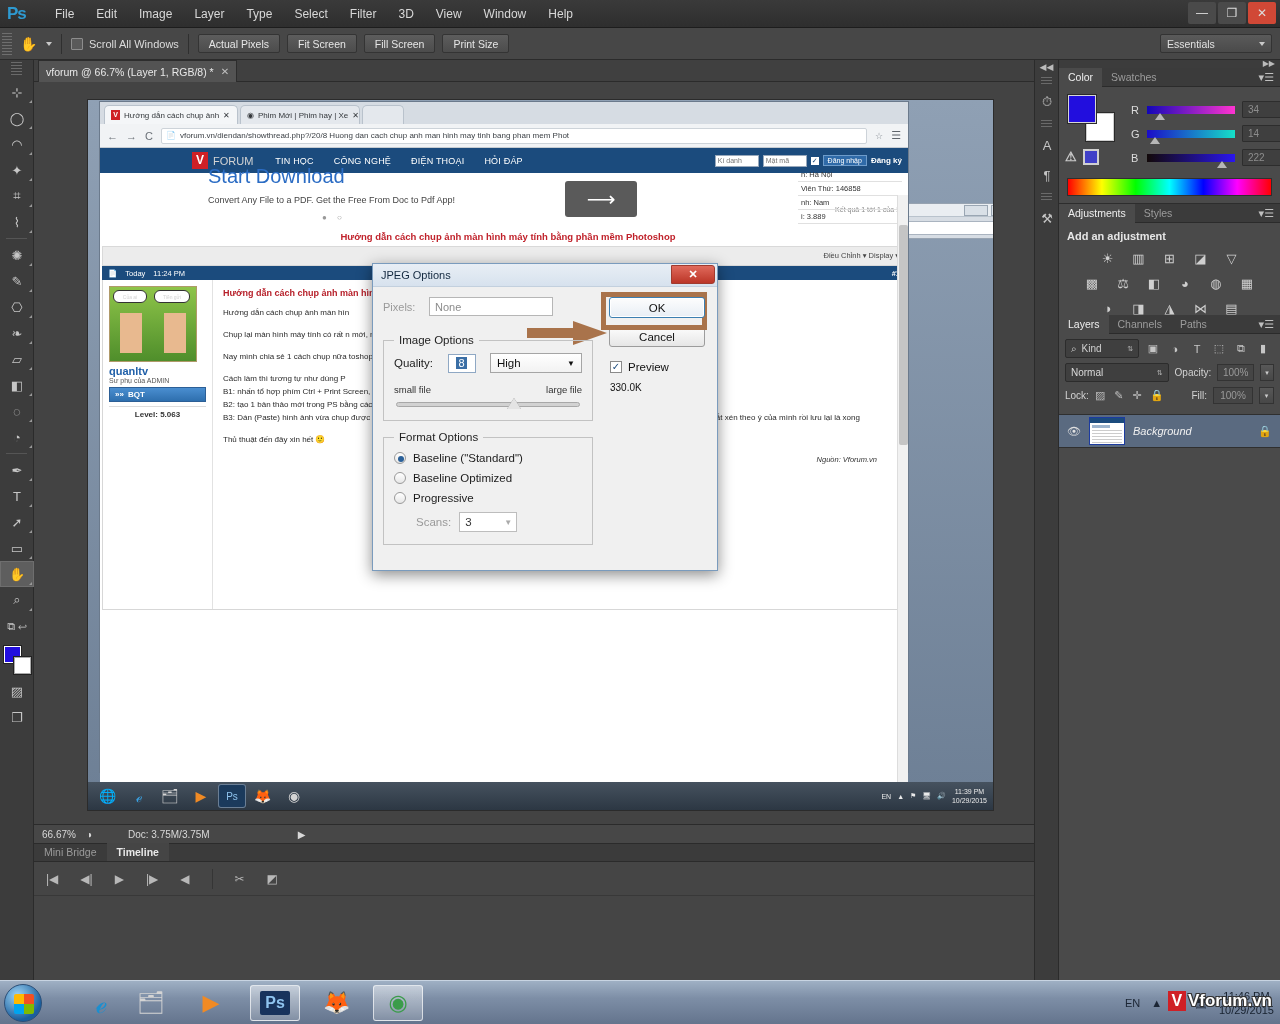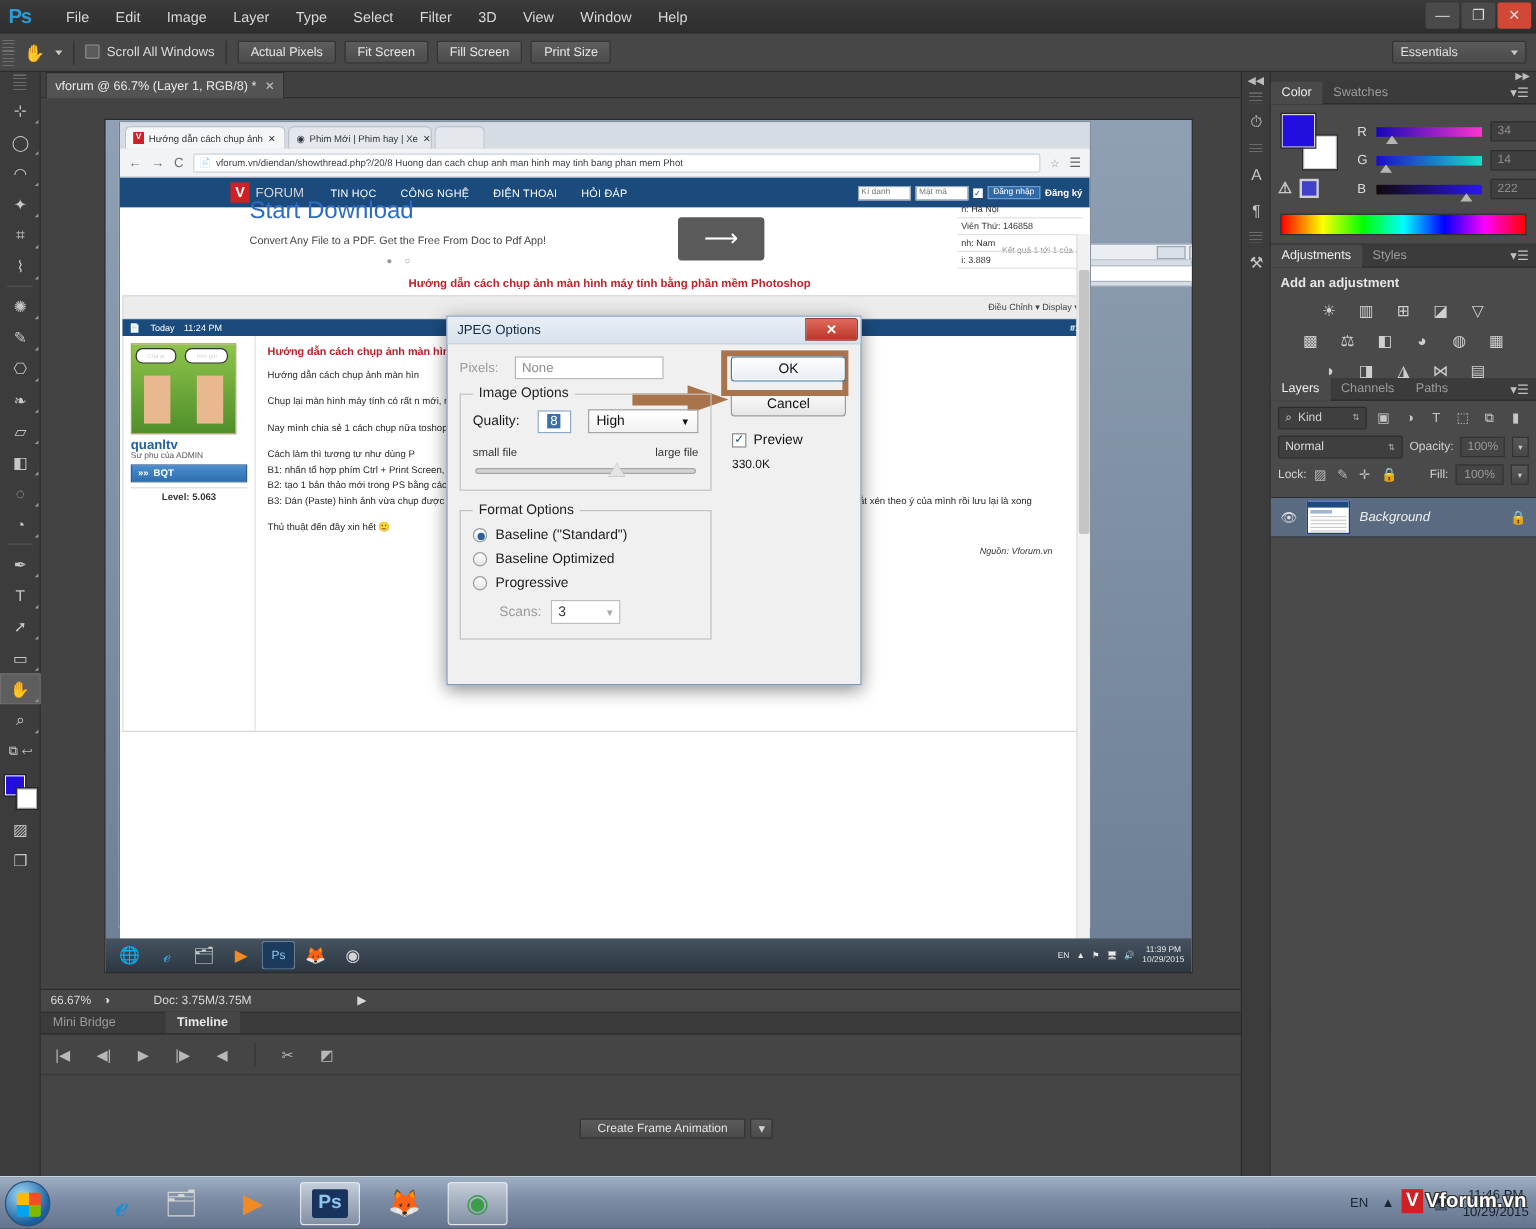--- a/index.html
+++ b/index.html
@@ -153,21 +153,21 @@
   .inner-tray { position:absolute; right:6px; display:flex; align-items:center; gap:6px; color:#eaeaea; font-size:7px; }
   .inner-clock { text-align:center; line-height:9px; }
 
   
   .statusbar { position:absolute; left:34px; bottom:181px; right:222px; height:19px; background:#474747; border-top:1px solid #2b2b2b;
     display:flex; align-items:center; gap:10px; padding:0 8px; font-size:10px; color:#d8d8d8; }
   .statusbar .doc { margin-left:26px; }
 
   
   .tlpanel { position:absolute; left:34px; bottom:0; right:222px; height:181px; background:#454545; border-top:1px solid #2b2b2b; }
-  .tltabs { height:18px; background:#3b3b3b; display:flex; align-items:flex-end; border-bottom:1px solid #2b2b2b;gap:31px; }
+  .tltabs { height:18px; background:#3b3b3b; display:flex; align-items:flex-end; border-bottom:1px solid #2b2b2b; }
   .tltab { height:18px; padding:0 10px; font-size:10.5px; color:#9b9b9b; line-height:18px; }
   .tltab.act { background:#454545; color:#e8e8e8;font-weight:bold; }
   .tlmenu { margin-left:auto; margin-right:6px; color:#bbb; font-size:11px; line-height:18px;}
   .tlctl { height:34px; border-bottom:1px solid #383838; display:flex; align-items:center; padding-left:12px; gap:22px; color:#b8b8b8; font-size:12px; }
   .tlctl .sep { width:1px; height:20px; background:#353535; }
   .tl-body { position:relative; height:120px; }
   .tl-cfa { position:absolute; left:449px; top:36px; display:flex; gap:4px; }
   .tl-cfa .b { height:17px; padding:0 14px; background:linear-gradient(#5b5b5b,#4a4a4a); border:1px solid #333;
     border-radius:2px; font-size:10px; color:#e3e3e3; display:flex; align-items:center; }
   .tl-cfa .d { width:19px; height:17px; background:linear-gradient(#5b5b5b,#4a4a4a); border:1px solid #333;
@@ -245,21 +245,21 @@
   .dlg-tb { height:23px; background:linear-gradient(#e8eef5,#d7e2ee); border-bottom:1px solid #c3d0de;
     display:flex; align-items:center; padding-left:8px; position:relative; }
   .dlg-tb .t { font-size:11px; color:#12283f; }
   .dlg-close { position:absolute; right:2px; top:1px; width:44px; height:19px; border:1px solid #a03a2e; border-radius:0 3px 3px 0;
     background:linear-gradient(#e06a5c,#bb3527); color:#fff; font-size:11px; font-weight:bold; display:flex; align-items:center; justify-content:center; }
   .dlg-body { position:relative; height:285px; padding:10px; }
   .matte-row { display:flex; align-items:center; gap:8px; }
   .matte-lbl { font-size:11px; color:#9a9a9a; width:38px; }
   .matte-sel { width:124px; height:19px; background:#fff; border:1px solid #b6b6b6; color:#8c8c8c; font-size:11px;
     display:flex; align-items:center; padding-left:5px; }
-  .group { border:1px solid #c2c2c2; margin-top:12px; padding:12px 10px 10px; position:relative; width:210px;}
+  .group { border:1px solid #c2c2c2; margin-top:24px; padding:12px 10px 10px; position:relative; width:210px;}
   .group > .cap { position:absolute; left:10px; top:-7px; background:#f0f0f0; padding:0 5px; font-size:11.5px; color:#222; }
   .q-row { display:flex; align-items:center; gap:9px;justify-content:space-between; }
   .q-lbl { font-size:11.5px; color:#1c1c1c; }
   .q-val { width:28px; height:19px; border:1px solid #8fa8c4; background:#fff; display:flex; align-items:center; justify-content:center;}
   .q-val span { background:#3a6ea5; color:#fff; font-size:11px; padding:0 2px; }
   .q-sel { width:92px; height:20px; background:linear-gradient(#fff,#f2f2f2); border:1px solid #a5a5a5; border-radius:0;
     display:flex; align-items:center; padding:0 6px; font-size:11.5px; color:#111; }
   .q-sel .ar { margin-left:auto; font-size:8px; }
   .sld-lbls { display:flex; justify-content:space-between; margin-top:11px; font-size:9.5px; color:#333; }
   .sld { position:relative; height:12px; margin-top:3px; }
@@ -630,31 +630,20 @@
     <div class="tlctl">
       <span>|◀</span>
       <span>◀|</span>
       <span>▶</span>
       <span>|▶</span>
       <span>◀</span>
       <span class="sep"></span>
       <span>✂</span>
       <span>◩</span>
     </div>
-    <div class="tl-body">
-      <div class="tl-cfa">
-        <div class="b">Create Frame Animation</div>
-        <div class="d">▾</div>
-      </div>
-      <div class="tl-foot">
-        <span>▦</span>
-        <span>↱</span>
-        <div class="tl-hscroll"></div>
-      </div>
-    </div>
   </div>
 
   <div class="rail">
     <div class="collapse">◀◀</div>
     <div class="rgrip"></div>
     <div class="ricon">⏱</div>
     <div class="rgrip"></div>
     <div class="ricon">A</div>
     <div class="ricon">¶</div>
     <div class="rgrip"></div>

